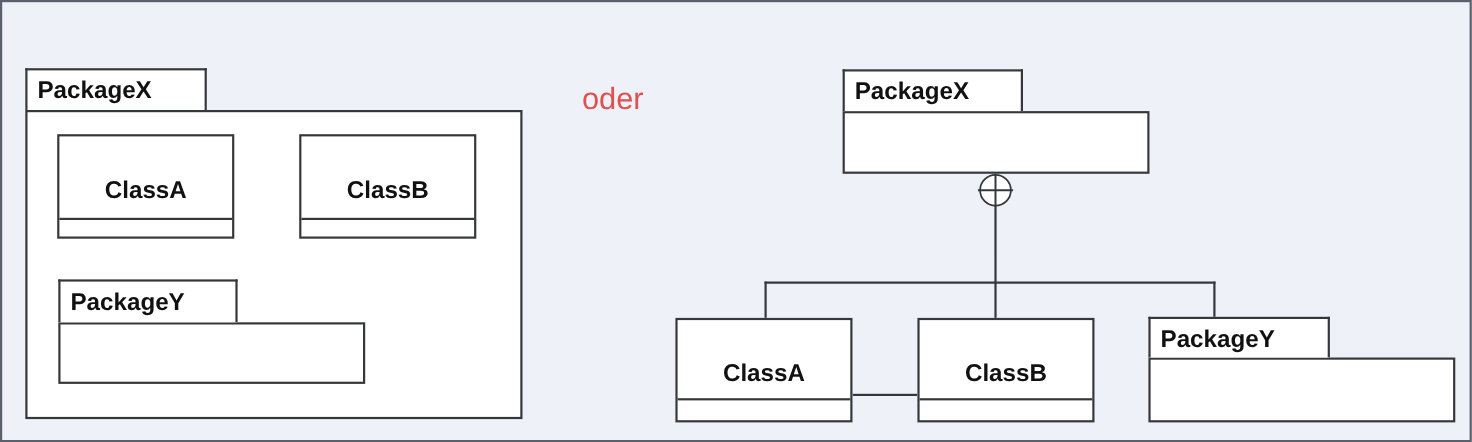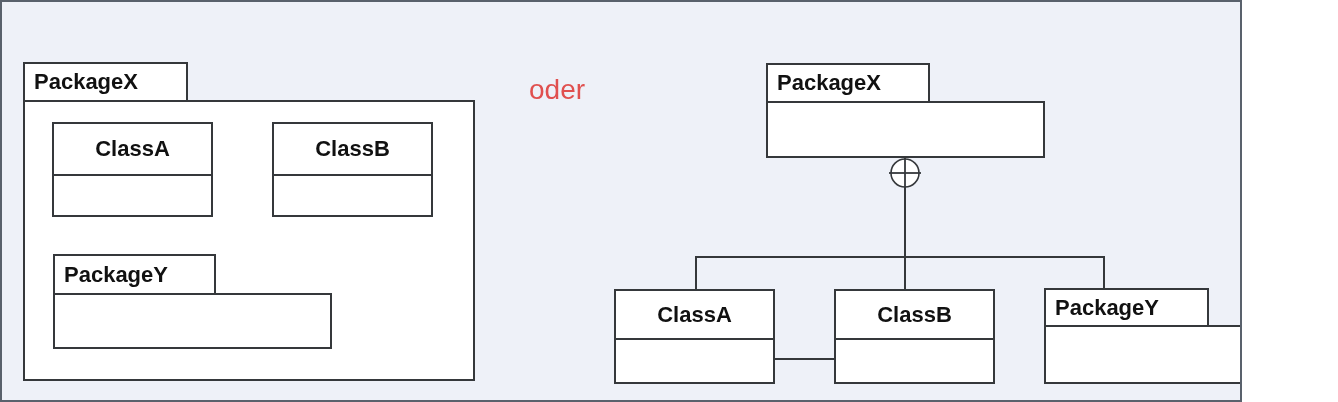--- a/index.html
+++ b/index.html
@@ -2,21 +2,21 @@
 <html><head>
 <meta charset="utf-8">
 <style>
   html, body {
     margin: 0;
     padding: 0;
     font-family: "Liberation Sans", sans-serif;
   }
   .stage {
     position: relative;
-    width: 1242px;
+    width: 1338px;
     height: 402px;
     background: #eef1f8;
     border: 2px solid #59616c;
     box-sizing: border-box;
     overflow: hidden;
   }
   .box {
     position: absolute;
     background: #ffffff;
     border: 2px solid #35383b;
@@ -43,20 +43,21 @@
   .class-name {
     height: 50px;
     border-bottom: 2px solid #35383b;
     display: flex;
     align-items: center;
     justify-content: center;
     font-weight: bold;
     font-size: 22px;
     color: #111111;
     box-sizing: content-box;
+    margin-top: 24px;
   }
   .class-name.short { height: 47px; }
   .class-attrs { flex: 1; }
   .edge-h {
     position: absolute;
     height: 2px;
     background: #35383b;
     z-index: 1;
   }
   .or-label {

